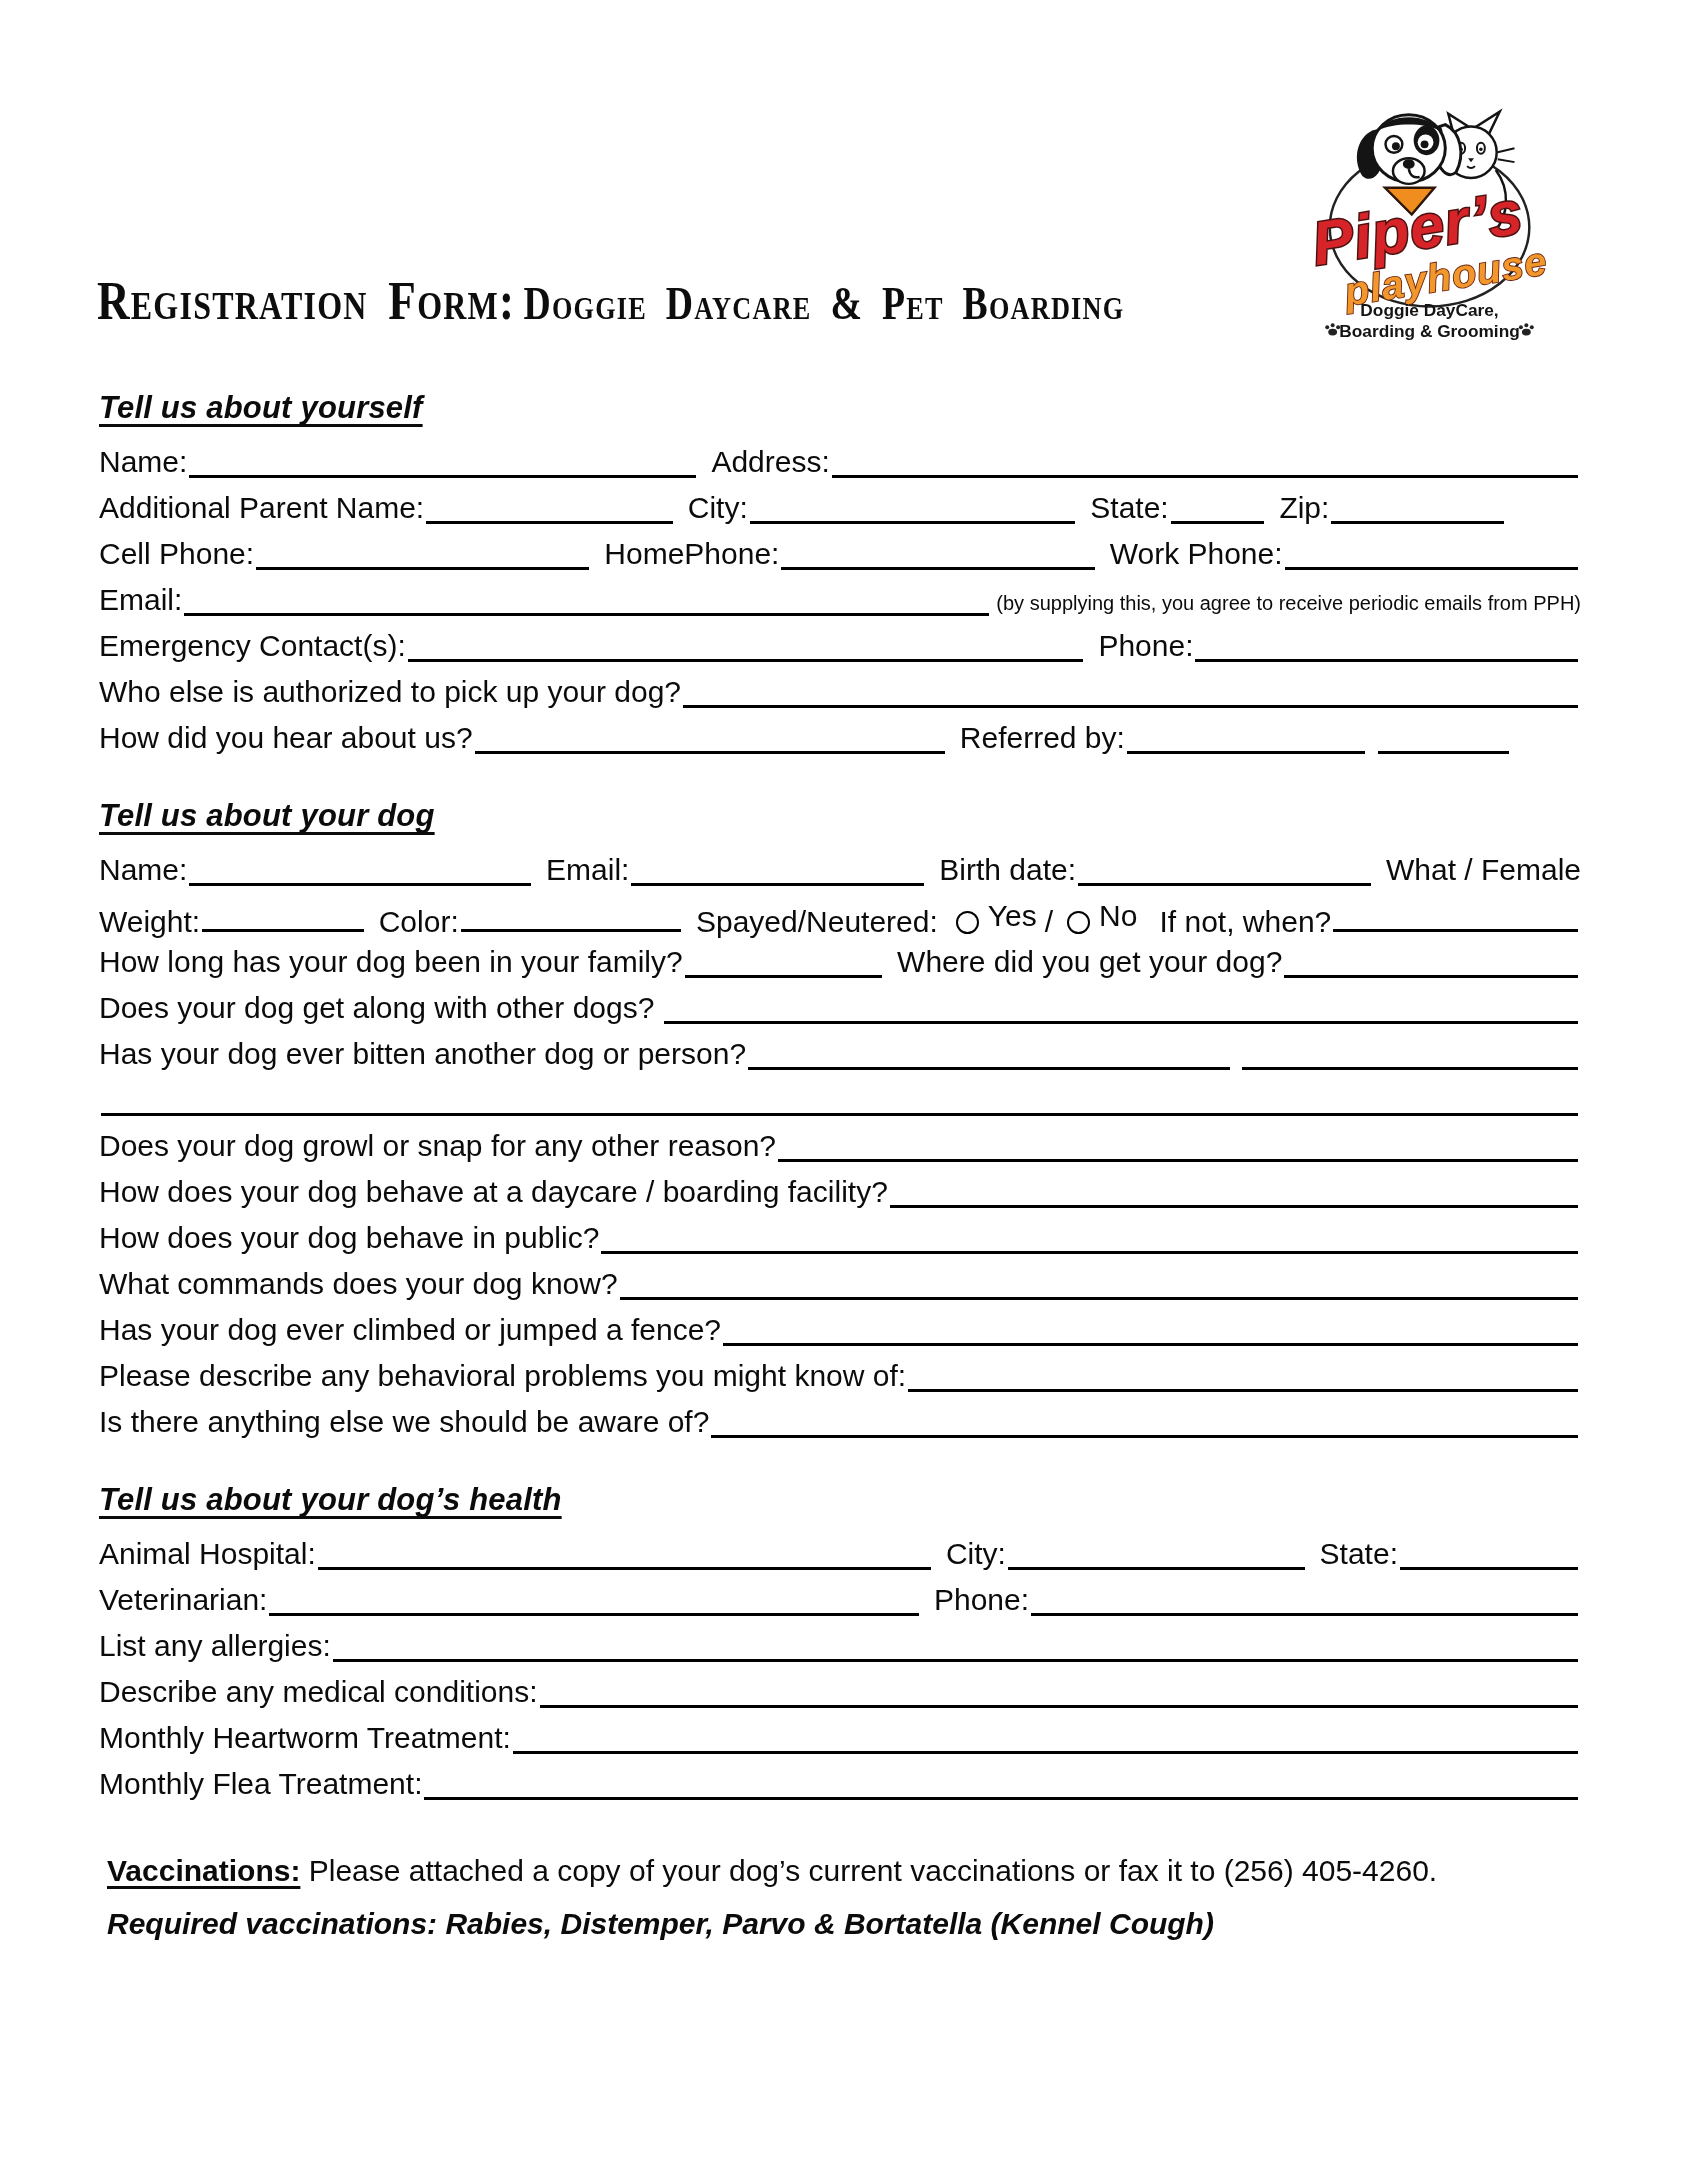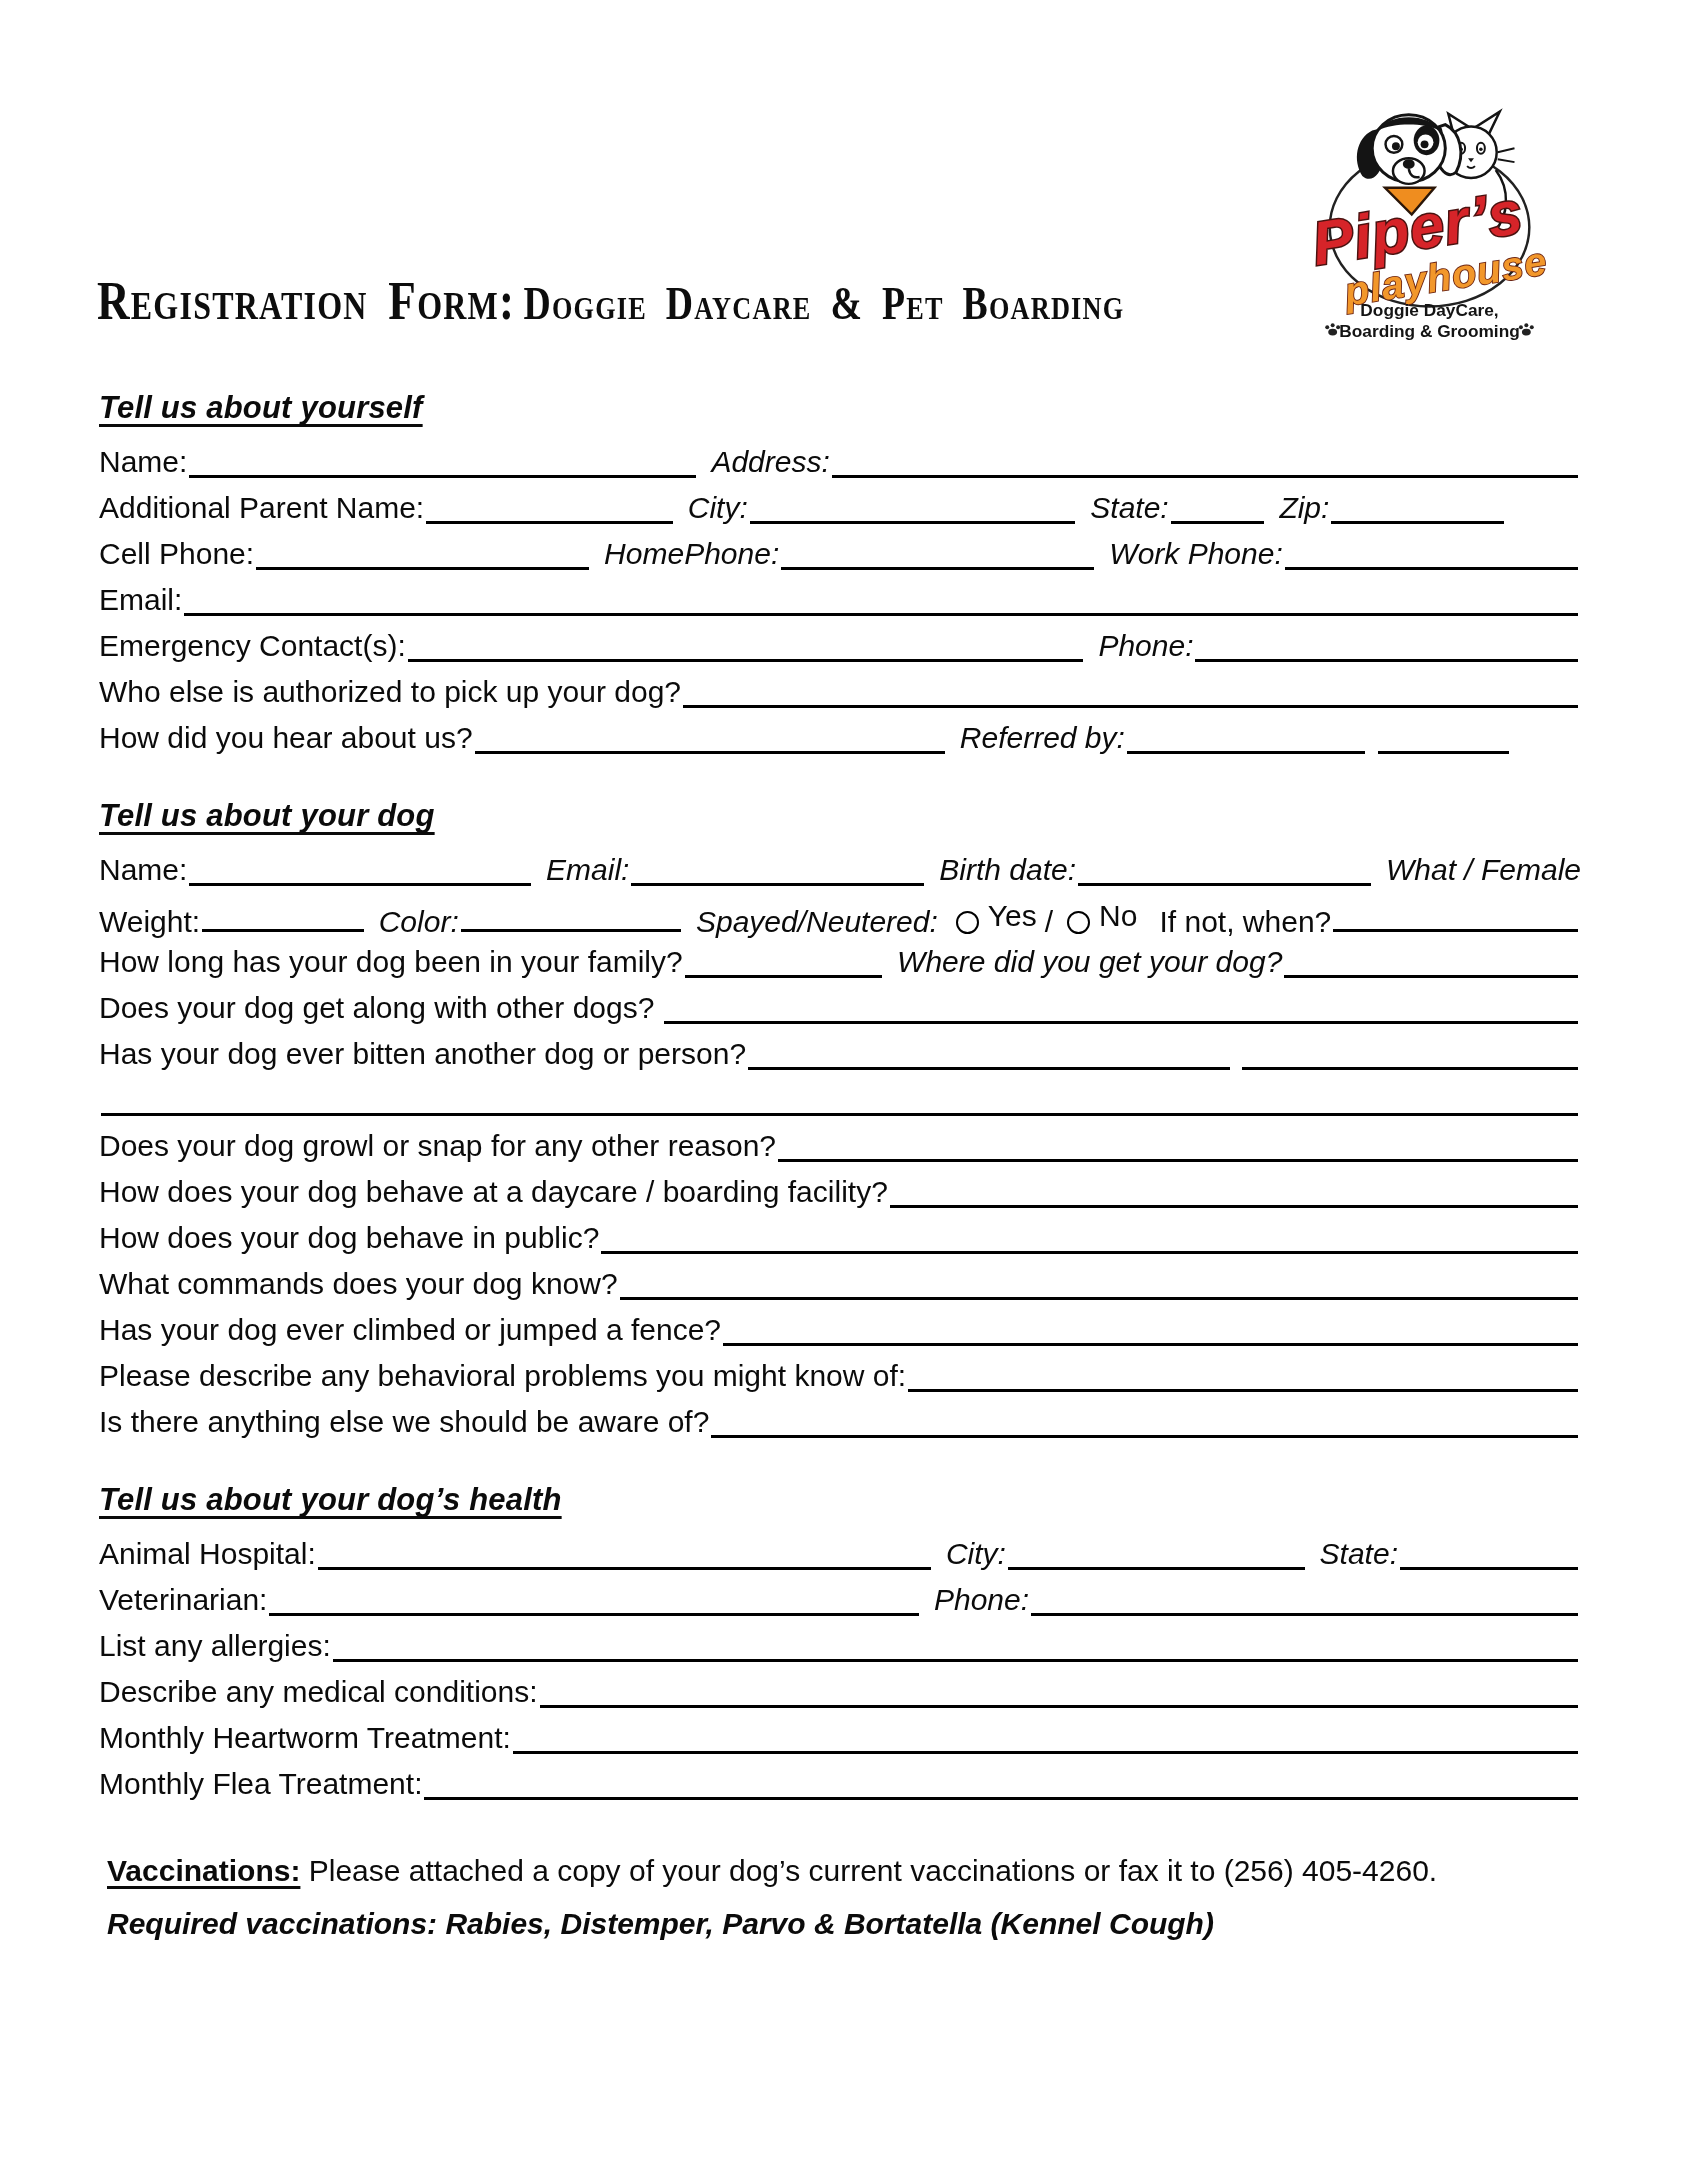--- a/index.html
+++ b/index.html
@@ -21,21 +21,21 @@
   
   .form{position:absolute;left:99px;top:390px;width:1482px;}
   .section + .section{margin-top:44px;}
   .heading{
     font-size:31px;font-weight:bold;font-style:italic;
     text-decoration:underline;text-decoration-thickness:3px;text-underline-offset:6px;
     margin:0 0 19px 0;letter-spacing:0.2px;
   }
   .row{display:flex;align-items:baseline;font-size:30px;line-height:33px;height:33px;margin-bottom:13px;}
   .seg-label,.seg-text,.seg-sep{white-space:pre;flex-shrink:0;}
-  .blank + .seg-label, .blank + .seg-text{margin-left:12px;font-style:italic;}
+  .blank + .seg-label, .blank + .seg-text{margin-left:12px;}
   .blank{
     flex-grow:1;min-width:18px;margin:0 3px 0 2px;
     border-bottom:3px solid #000;align-self:stretch;
   }
   .seg-note{font-size:20px;flex-shrink:0;padding-left:4px;}
   .seg-sep{margin:0 2px 0 8px;}
   .seg-spacer{flex-shrink:0;height:1px;}
   .radio{display:inline-flex;align-items:flex-end;flex-shrink:0;margin-left:12px;}
   .radio-circle{
     width:19px;height:19px;border:2.5px solid #000;border-radius:50%;
@@ -134,20 +134,21 @@
         <span class="seg-label">Cell Phone:</span>
         <span class="blank" style="flex-grow: 335;"></span>
         <span class="seg-label">HomePhone:</span>
         <span class="blank" style="flex-grow: 315;"></span>
         <span class="seg-label">Work Phone:</span>
         <span class="blank" style="flex-grow: 295;"></span>
       </div>
       <div class="row">
         <span class="seg-label">Email:</span>
         <span class="blank" style="flex-grow: 790;"></span>
+        <span class="seg-note">(by supplying this, you agree to receive periodic emails from PPH)</span>
       </div>
       <div class="row">
         <span class="seg-label">Emergency Contact(s):</span>
         <span class="blank" style="flex-grow: 680;"></span>
         <span class="seg-label">Phone:</span>
         <span class="blank" style="flex-grow: 385;"></span>
       </div>
       <div class="row">
         <span class="seg-label">Who else is authorized to pick up your dog?</span>
         <span class="blank" style="flex-grow: 900;"></span>

